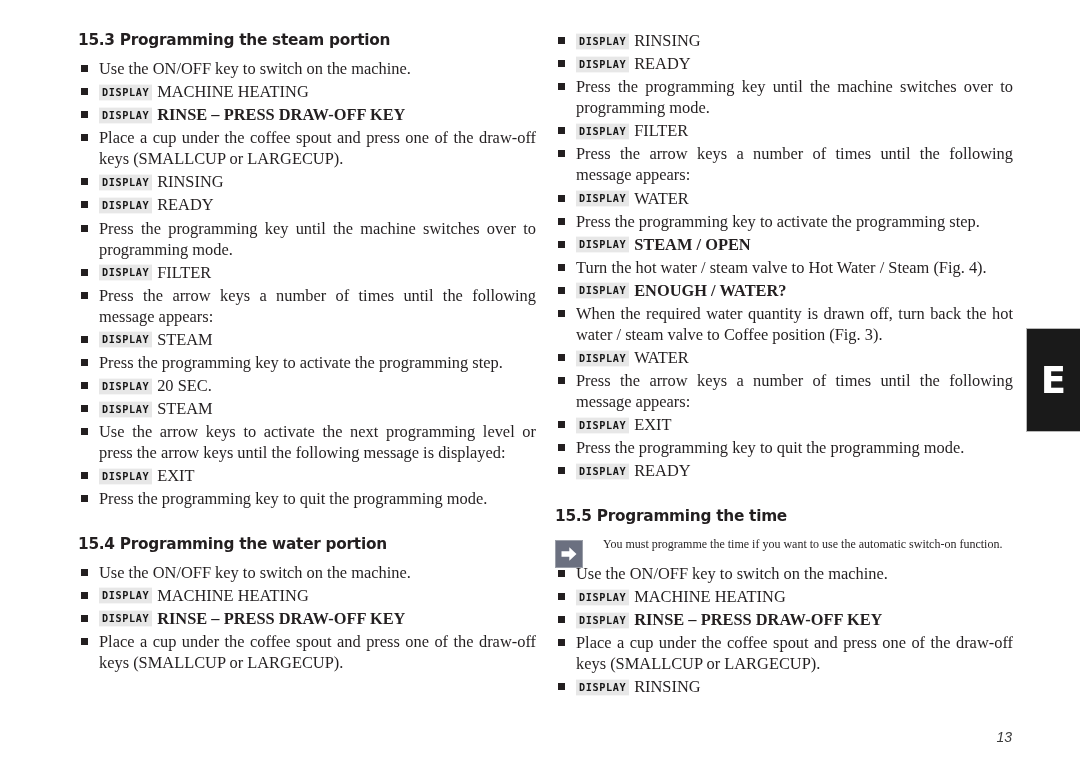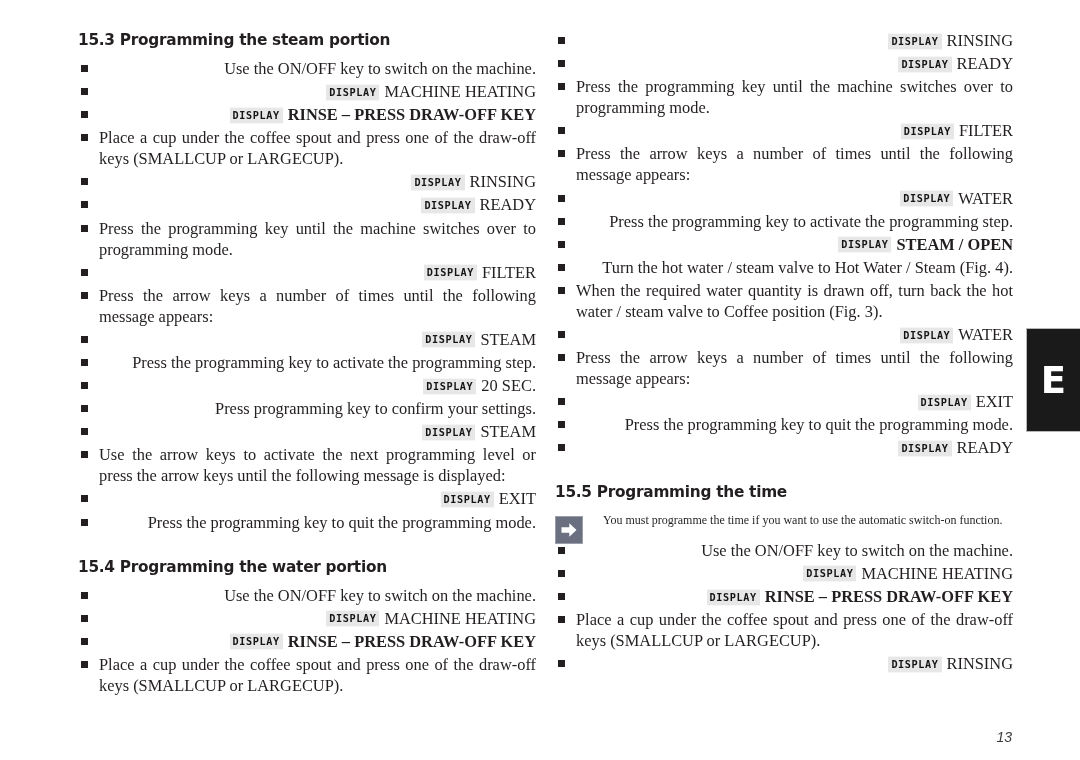--- a/index.html
+++ b/index.html
@@ -51,21 +51,21 @@
   }
   ul.steps li .bullet{
     position:absolute;
     left:3px;
     top:7px;
     width:7px;height:7px;
     background:#231f20;
     display:block;
   }
   ul.steps li .txt{display:inline;}
-  ul.steps li.nojust{text-align:right;}
+  ul.steps li.nojust{text-align:left;}
   ul.steps li.bold .txt{font-weight:bold;}
 
   
   .display-badge{
     display:inline-block;
     background:#e7e7e7;
     color:#141414;
     font-family:"DejaVu Sans Mono", monospace;
     font-weight:bold;
     font-size:10.2px;
@@ -142,21 +142,21 @@
           <li><span class="bullet"></span><span class="txt">Place a cup under the coffee spout and press one of the draw-off keys (SMALLCUP or LARGECUP).</span></li>
           <li class="nojust"><span class="bullet"></span><span class="display-badge">DISPLAY</span><span class="txt">RINSING</span></li>
           <li class="nojust"><span class="bullet"></span><span class="display-badge">DISPLAY</span><span class="txt">READY</span></li>
           <li><span class="bullet"></span><span class="txt">Press the programming key until the machine switches over to programming mode.</span></li>
           <li class="nojust"><span class="bullet"></span><span class="display-badge">DISPLAY</span><span class="txt">FILTER</span></li>
           <li><span class="bullet"></span><span class="txt">Press the arrow keys a number of times until the following message appears:</span></li>
           <li class="nojust"><span class="bullet"></span><span class="display-badge">DISPLAY</span><span class="txt">STEAM</span></li>
           <li class="nojust"><span class="bullet"></span><span class="txt">Press the programming key to activate the programming step.</span></li>
           <li class="nojust"><span class="bullet"></span><span class="display-badge">DISPLAY</span><span class="txt">20 SEC.</span></li>
           <li class="nojust"><span class="bullet"></span></li>
-          <li class="nojust"><span class="bullet"></span><span class="txt">Press programming key to confirm your settings.</span></li>
+          <li class="nojust"><span class="bullet"></span></li>
           <li class="nojust"><span class="bullet"></span><span class="display-badge">DISPLAY</span><span class="txt">STEAM</span></li>
           <li><span class="bullet"></span><span class="txt">Use the arrow keys to activate the next programming level or press the arrow keys until the following message is displayed:</span></li>
           <li class="nojust"><span class="bullet"></span><span class="display-badge">DISPLAY</span><span class="txt">EXIT</span></li>
           <li class="nojust"><span class="bullet"></span><span class="txt">Press the programming key to quit the programming mode.</span></li>
         </ul>
     </div>
     <div>
       <h2 class="sec-head gap-top">15.4 Programming the water portion</h2>
       <ul class="steps">
           <li class="nojust"><span class="bullet"></span><span class="txt">Use the ON/OFF key to switch on the machine.</span></li>
@@ -172,20 +172,21 @@
       <ul class="steps">
           <li class="nojust"><span class="bullet"></span><span class="display-badge">DISPLAY</span><span class="txt">RINSING</span></li>
           <li class="nojust"><span class="bullet"></span><span class="display-badge">DISPLAY</span><span class="txt">READY</span></li>
           <li><span class="bullet"></span><span class="txt">Press the programming key until the machine switches over to programming mode.</span></li>
           <li class="nojust"><span class="bullet"></span><span class="display-badge">DISPLAY</span><span class="txt">FILTER</span></li>
           <li><span class="bullet"></span><span class="txt">Press the arrow keys a number of times until the following message appears:</span></li>
           <li class="nojust"><span class="bullet"></span><span class="display-badge">DISPLAY</span><span class="txt">WATER</span></li>
           <li class="nojust"><span class="bullet"></span><span class="txt">Press the programming key to activate the programming step.</span></li>
           <li class="nojust bold"><span class="bullet"></span><span class="display-badge">DISPLAY</span><span class="txt">STEAM / OPEN</span></li>
           <li class="nojust"><span class="bullet"></span><span class="txt">Turn the hot water / steam valve to Hot Water / Steam (Fig. 4).</span></li>
+          <li class="nojust bold"><span class="bullet"></span><span class="display-badge">DISPLAY</span><span class="txt">ENOUGH / WATER?</span></li>
           <li><span class="bullet"></span><span class="txt">When the required water quantity is drawn off, turn back the hot water / steam valve to Coffee position (Fig. 3).</span></li>
           <li class="nojust"><span class="bullet"></span><span class="display-badge">DISPLAY</span><span class="txt">WATER</span></li>
           <li><span class="bullet"></span><span class="txt">Press the arrow keys a number of times until the following message appears:</span></li>
           <li class="nojust"><span class="bullet"></span><span class="display-badge">DISPLAY</span><span class="txt">EXIT</span></li>
           <li class="nojust"><span class="bullet"></span><span class="txt">Press the programming key to quit the programming mode.</span></li>
           <li class="nojust"><span class="bullet"></span><span class="display-badge">DISPLAY</span><span class="txt">READY</span></li>
         </ul>
     </div>
     <div>
       <h2 class="sec-head gap-top">15.5 Programming the time</h2>

